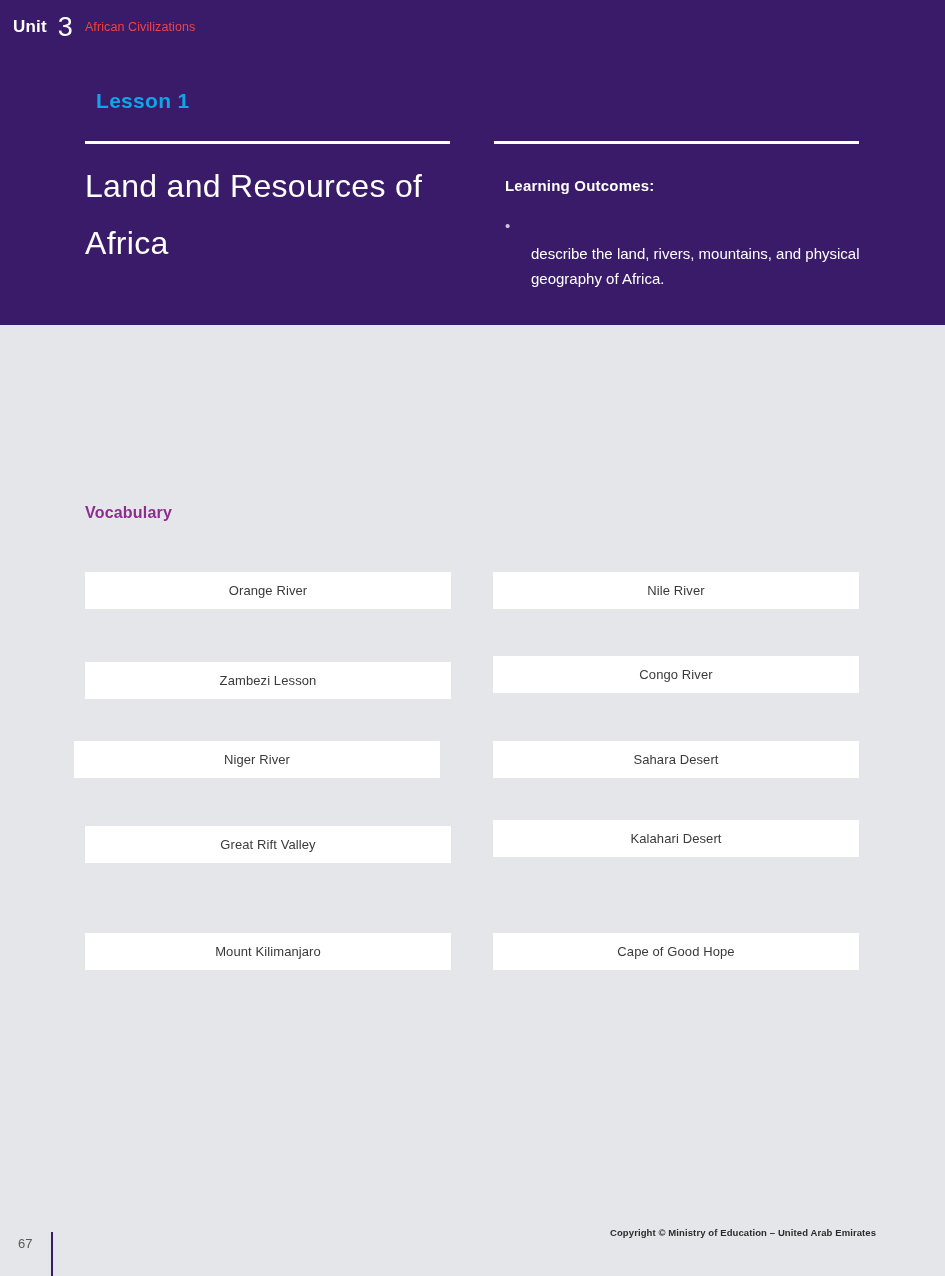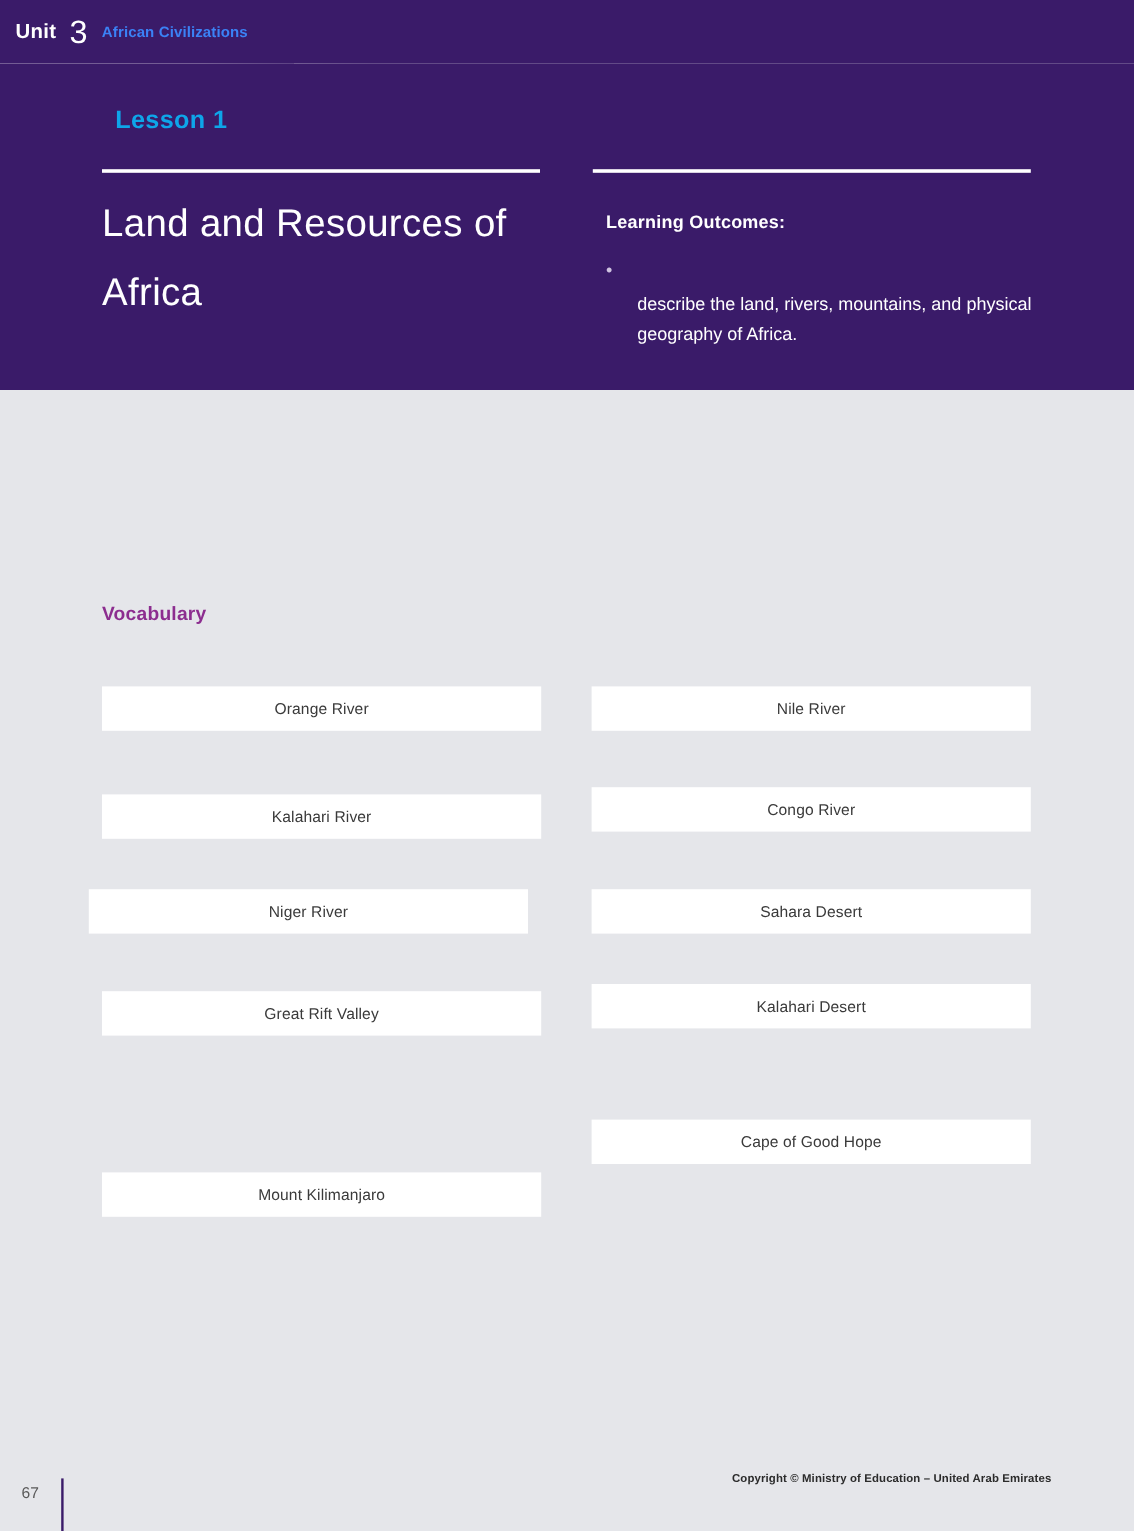--- a/index.html
+++ b/index.html
@@ -46,23 +46,23 @@
     color: #ffffff;
     font-size: 27px;
     font-weight: normal;
     margin-left: 11px;
     margin-right: 12px;
     line-height: 1;
     position: relative;
     top: 1px;
   }
   .unit-title {
-    color: #3b82f6;
+    color: #ef4444;
     font-size: 12.5px;
-    font-weight: bold;
+    font-weight: normal;
     letter-spacing: 0.1px;
   }
   .unit-underline {
     position: absolute;
     top: 53px;
     left: 0;
     width: 310px;
     height: 2px;
     background: linear-gradient(to right, #ffffff 0%, #ffffff 55%, rgba(255,255,255,0) 100%);
   }
@@ -223,29 +223,29 @@
   </div>
 </div>
 
 <div class="vocab-heading">Vocabulary</div>
 <div class="vocab-grid">
 
   <div class="vocab-cell" style="left:85px; top:12px; width:366px; height:37px;">
     <span>Orange River</span>
   </div>
   <div class="vocab-cell" style="left:85px; top:102px; width:366px; height:37px;">
-    <span>Kalahari River</span>
+    <span>Zambezi Lesson</span>
   </div>
   <div class="vocab-cell" style="left:74px; top:181px; width:366px; height:37px;">
     <span>Niger River</span>
   </div>
   <div class="vocab-cell" style="left:85px; top:266px; width:366px; height:37px;">
     <span>Great Rift Valley</span>
   </div>
-  <div class="vocab-cell" style="left:85px; top:373px; width:366px; height:37px;margin-top:44px;">
+  <div class="vocab-cell" style="left:85px; top:373px; width:366px; height:37px;">
     <span>Mount Kilimanjaro</span>
   </div>
 
   <div class="vocab-cell" style="left:493px; top:12px; width:366px; height:37px;">
     <span>Nile River</span>
   </div>
   <div class="vocab-cell" style="left:493px; top:181px; width:366px; height:37px;">
     <span>Sahara Desert</span>
   </div>
   <div class="vocab-cell" style="left:493px; top:96px; width:366px; height:37px;">

